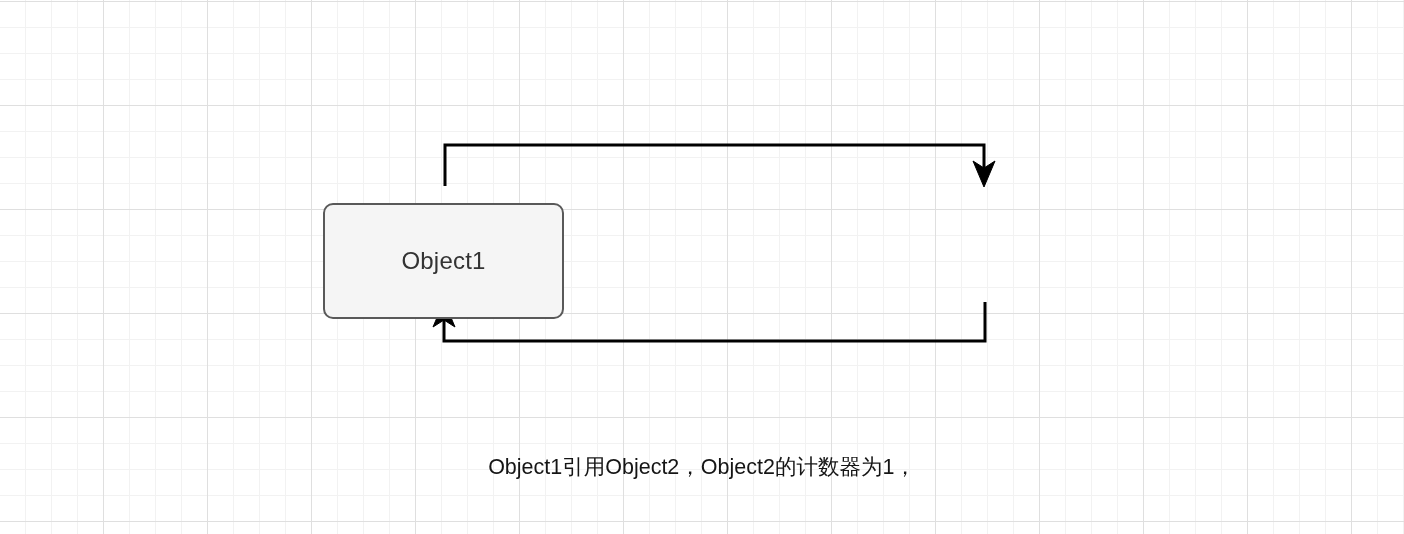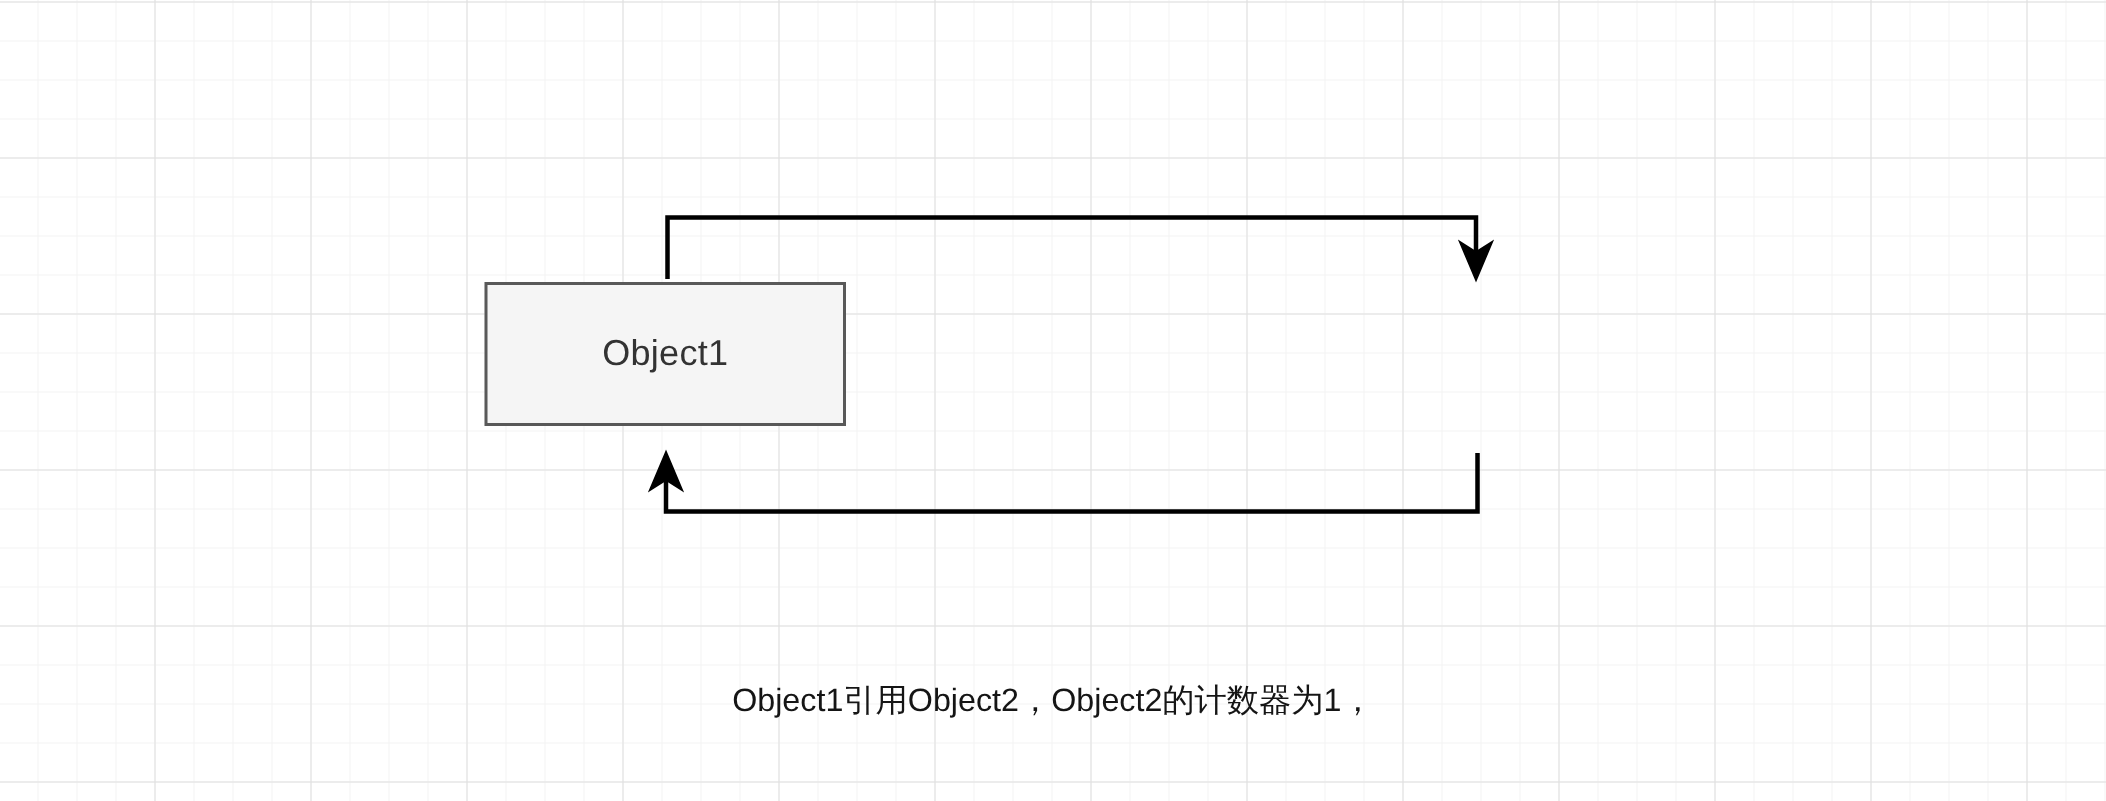--- a/index.html
+++ b/index.html
@@ -54,25 +54,26 @@
     border-style: solid;
   }
   .node-label {
     font-size: 24px;
     line-height: 1;
     letter-spacing: 0.2px;
   }
 
   #node-object1 {
     left: 323px;
-    top: 188px;
+    top: 203px;
     width: 241px;
-    height: 96px;
+    height: 116px;
     background: #f5f5f5;
     border-color: #595959;
+    border-radius: 10px;
   }
   #node-object1 .node-label { color: #333333; }
 
   #node-object2 {
     left: 863px;
     top: 186px;
     width: 242px;
     height: 116px;
     background: #f5cfcf;
     border-color: #97585c;

